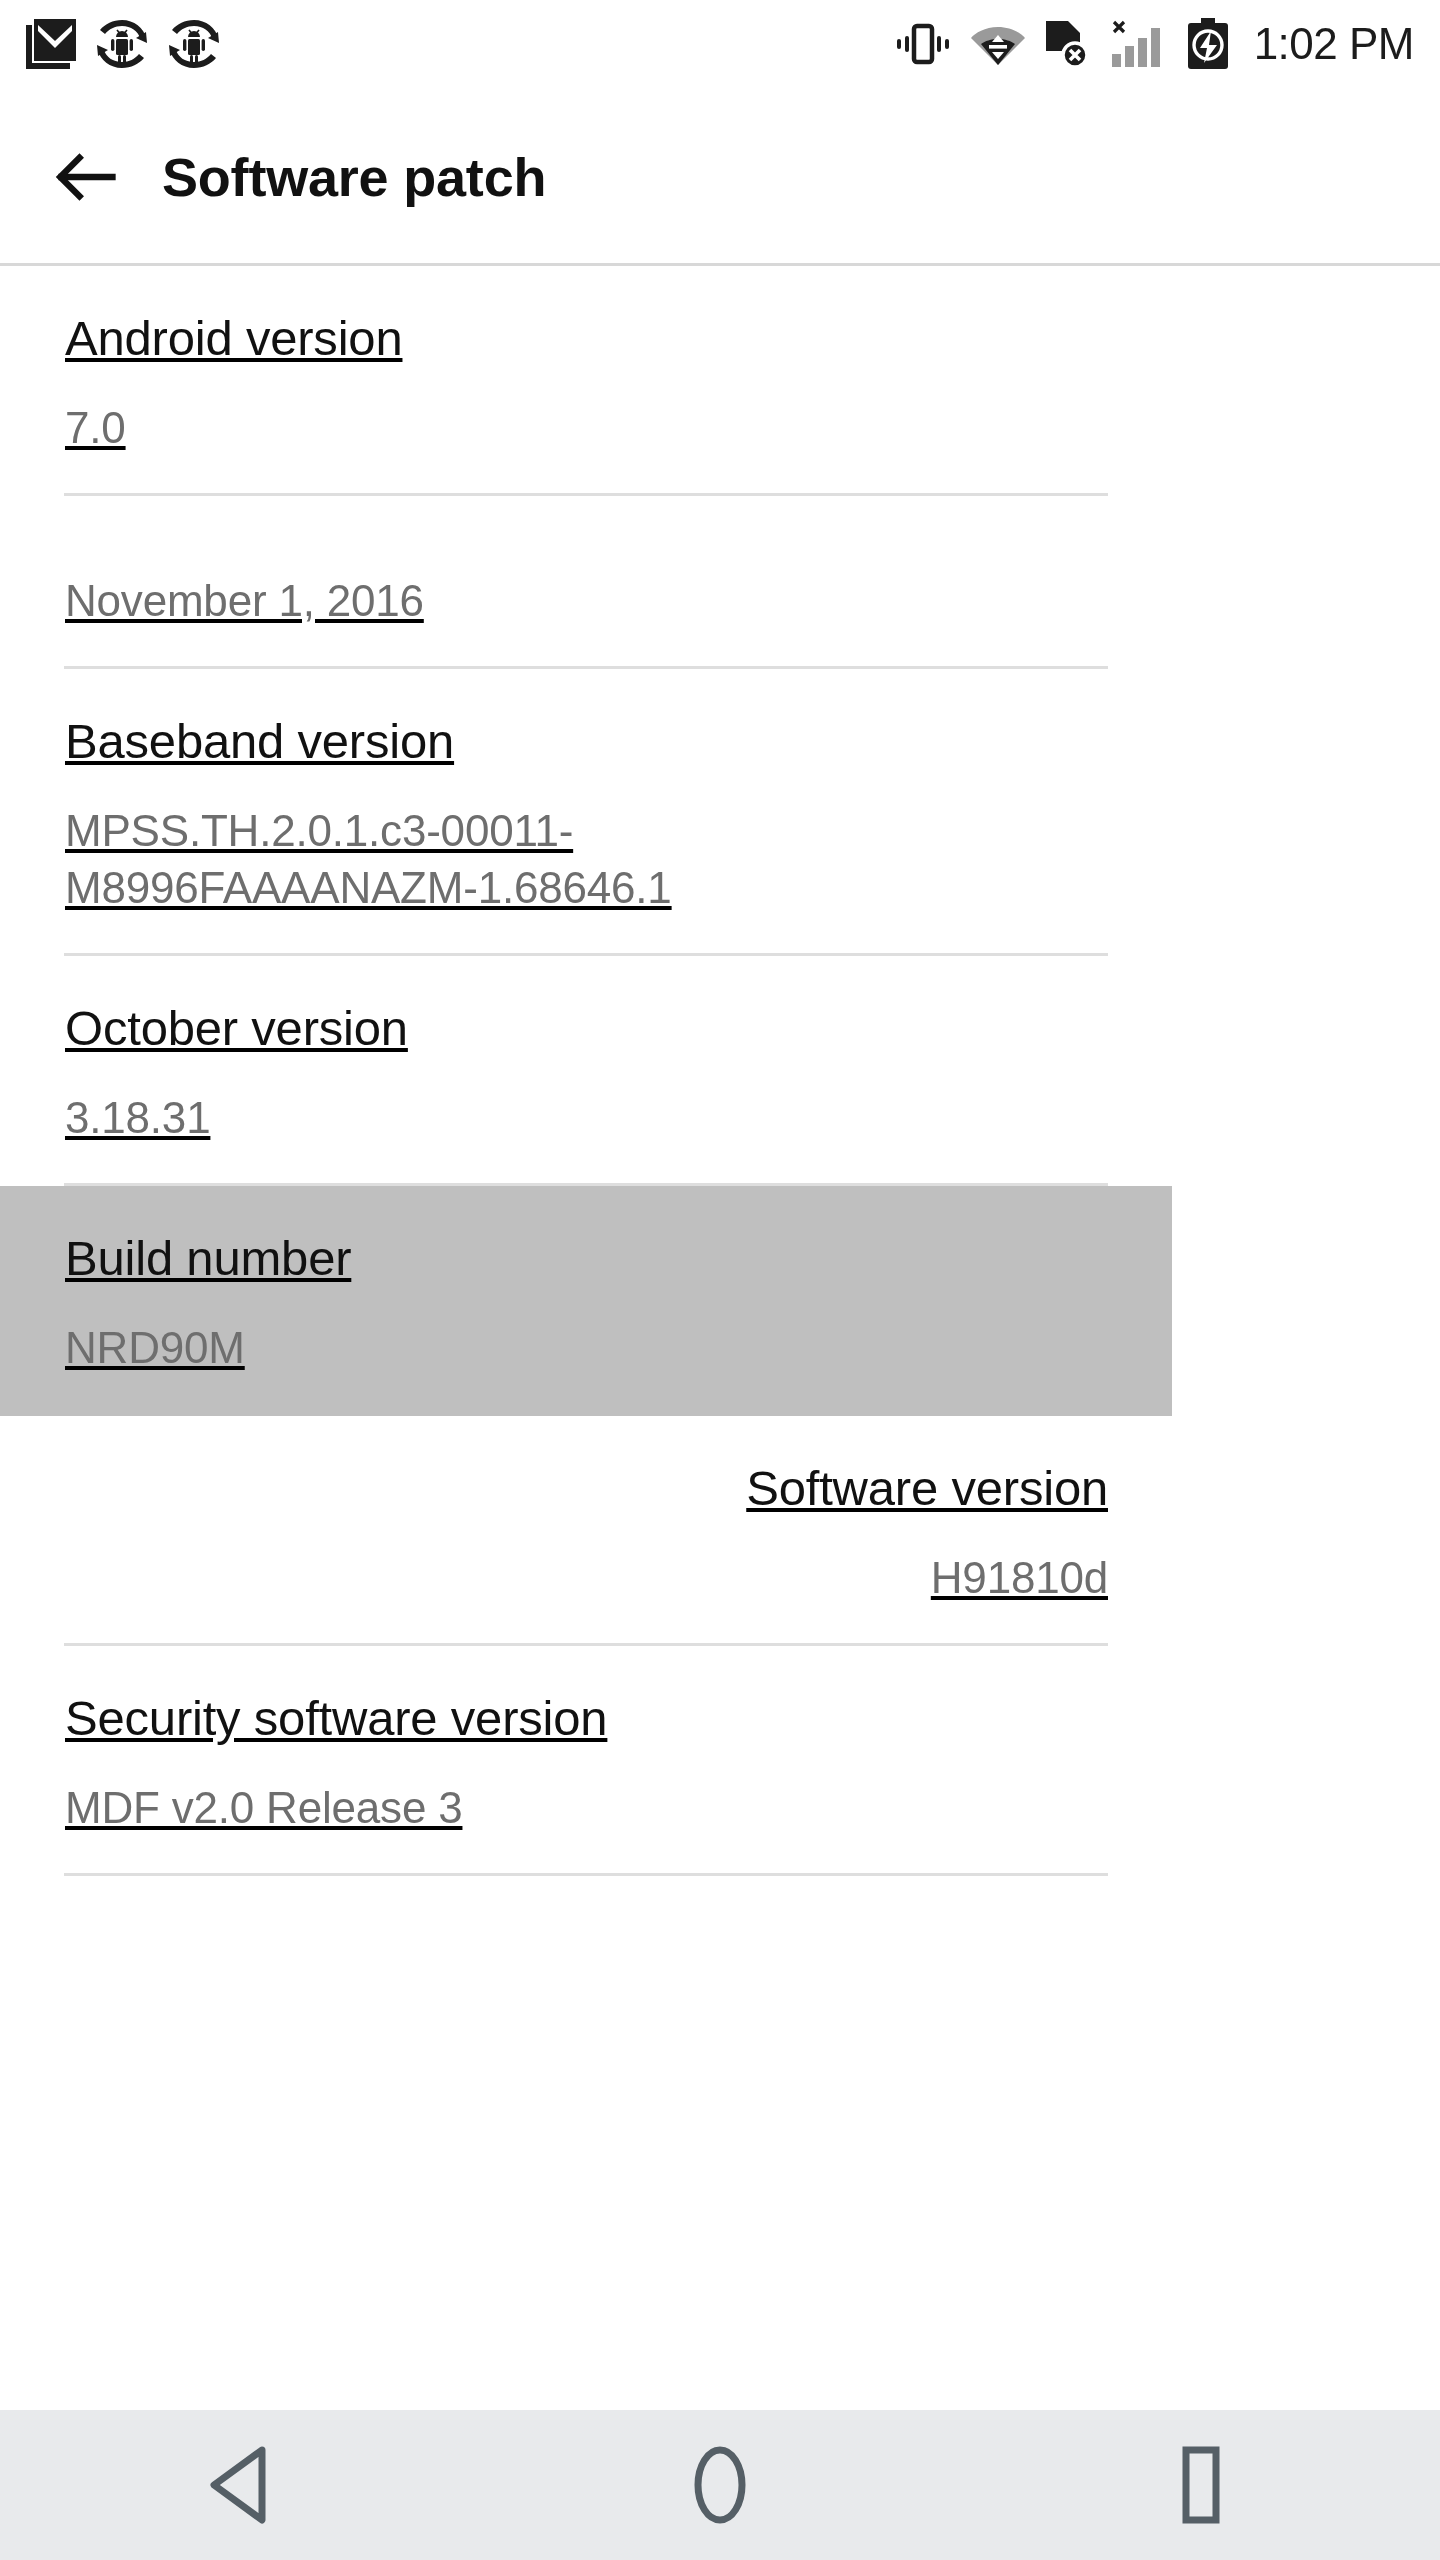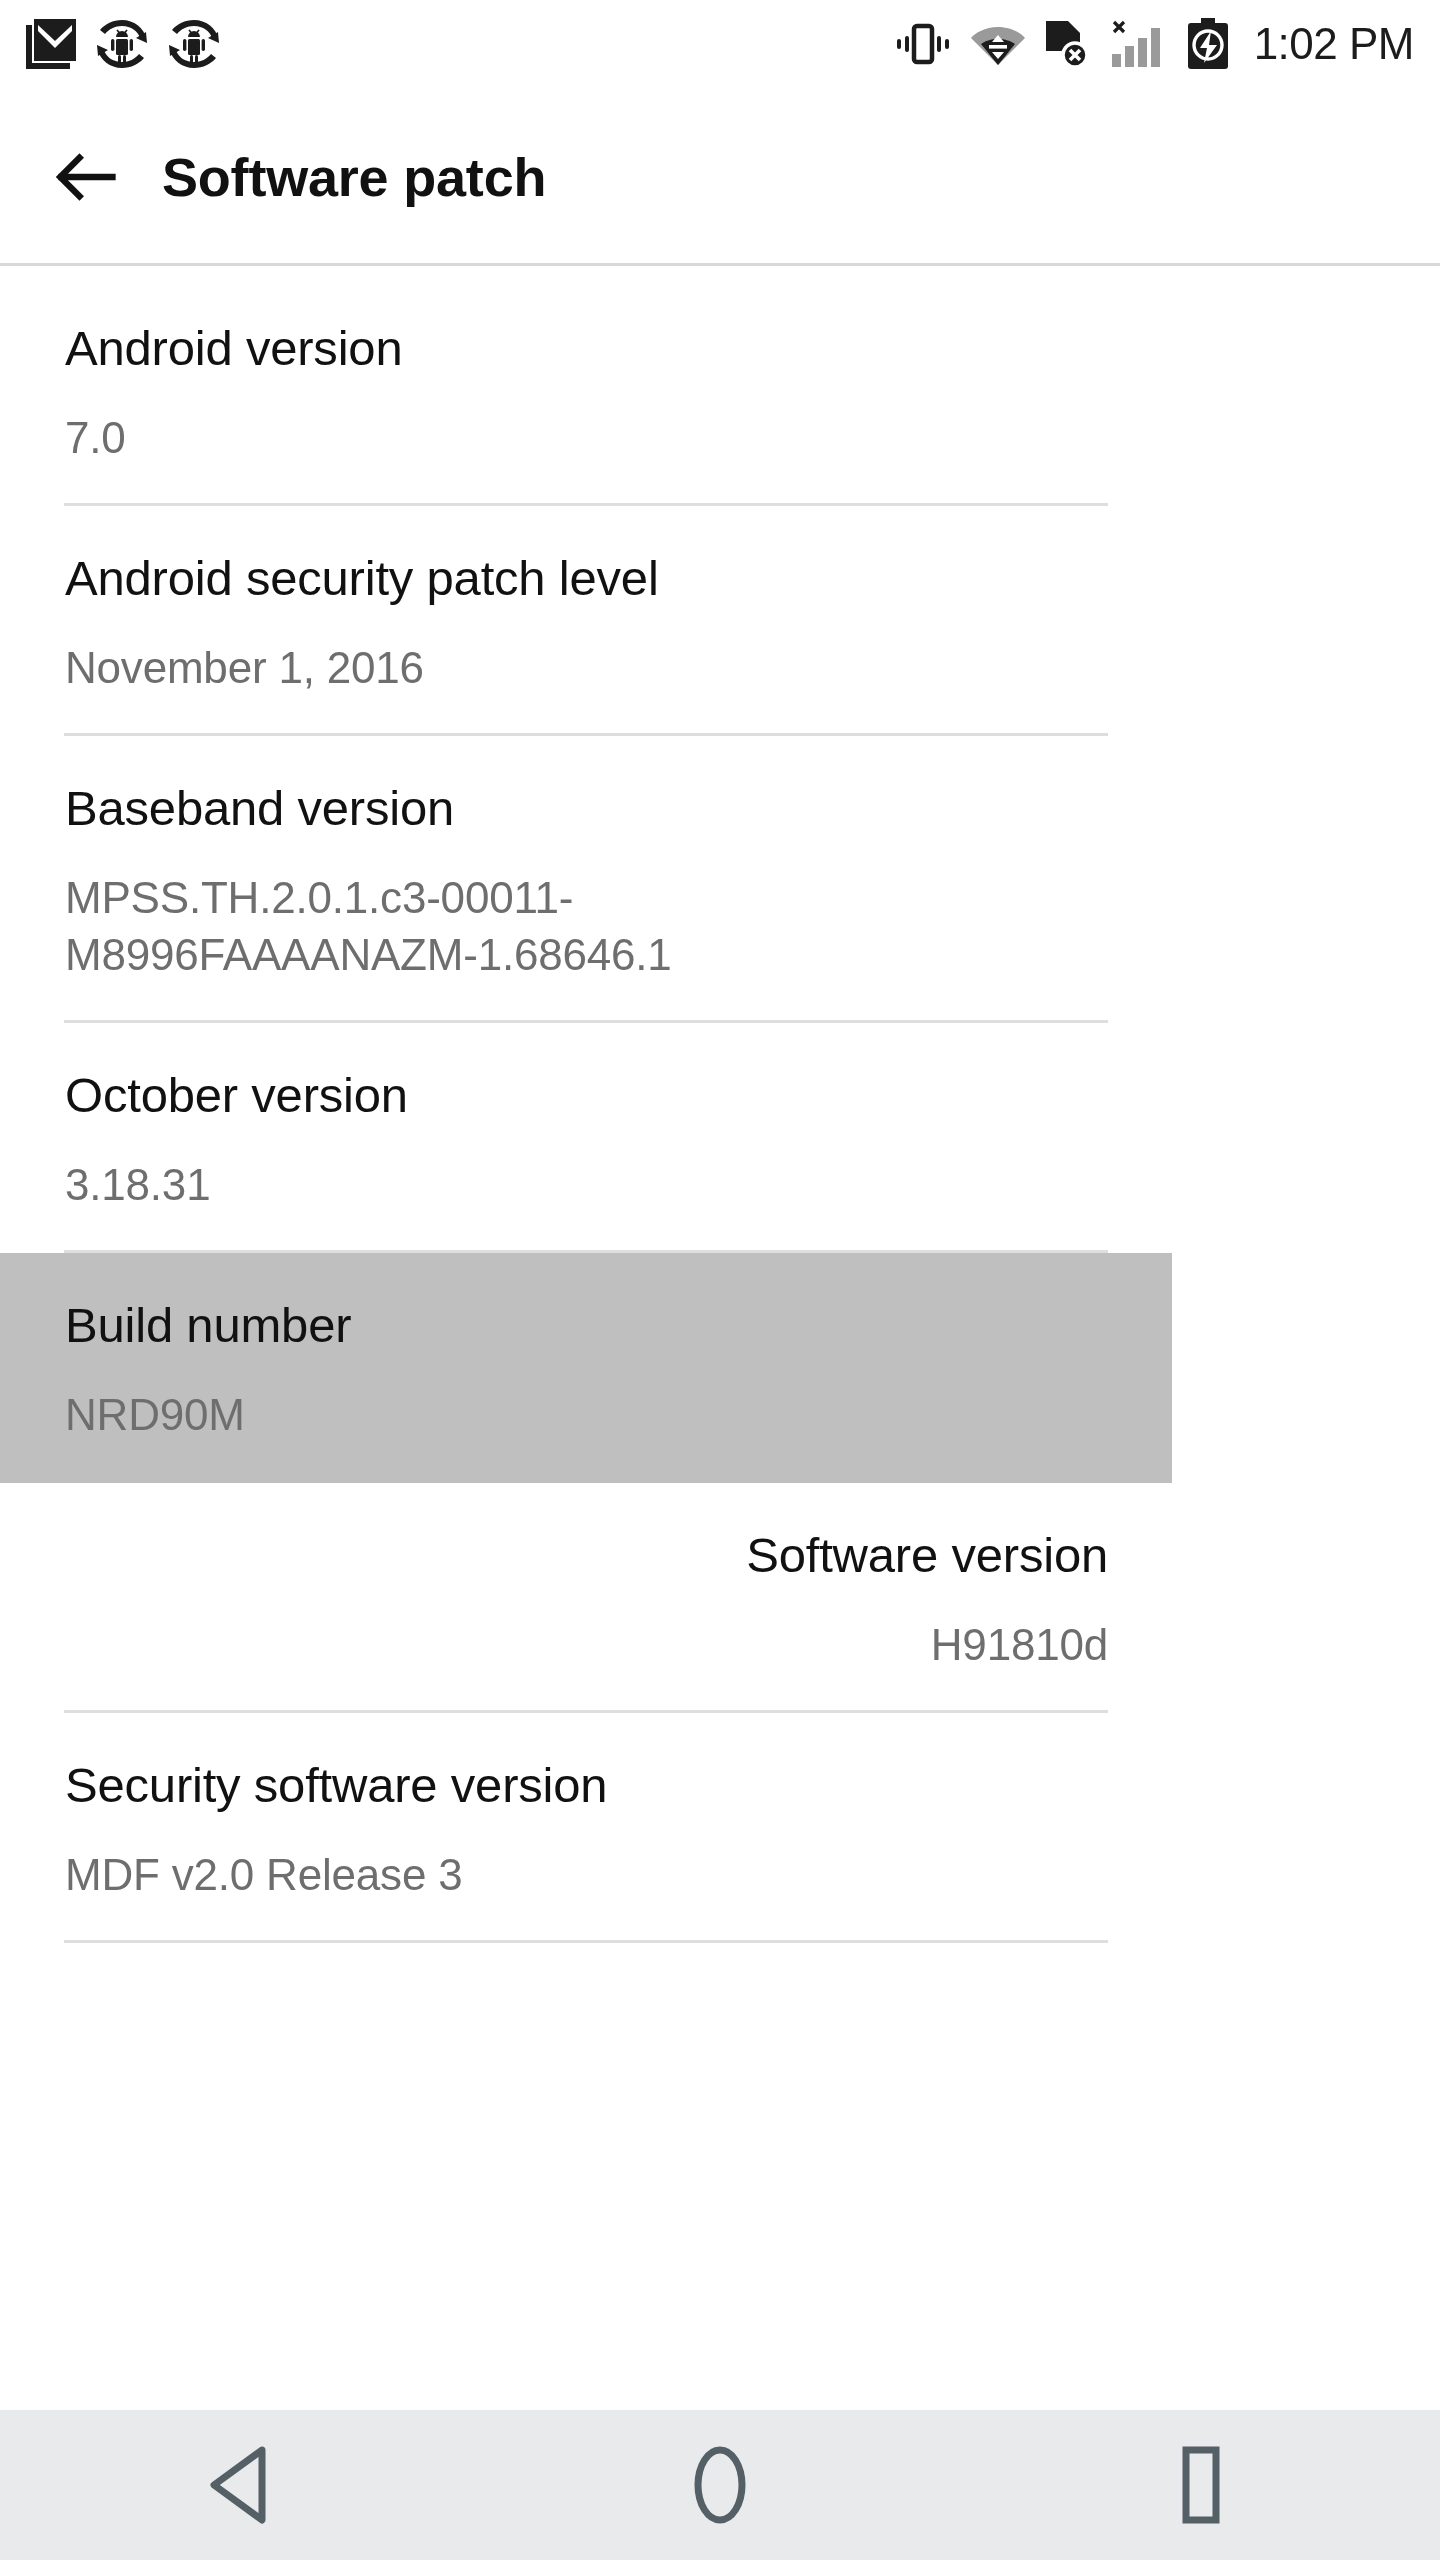--- a/index.html
+++ b/index.html
@@ -38,21 +38,21 @@
     height:3px; background:#d8d8d8;
   }
   .back-arrow { width:66px; height:66px; flex:none; }
   .appbar-title {
     font-size:54px; font-weight:bold; color:#111111;
     margin-left:44px; line-height:1;
     letter-spacing:-0.2px;
   }
 
   
-  .list { position:absolute; top:276px; left:0; width:1172px; }
+  .list { position:absolute; top:266px; left:0; width:1172px;text-decoration:underline; }
   .row { position:relative; background:#ffffff; padding:44px 64px 40px 65px; }
   .row.indent { padding-left:76px;text-align:right; }
   .row.selected { background:#bfbfbf; }
   .row .divider {
     position:absolute; left:64px; right:64px; bottom:0;
     height:3px; background:#dedede;
   }
   .row-title {
     font-size:49px; color:#111111; line-height:1.16;
     letter-spacing:-0.2px;
@@ -168,21 +168,20 @@
 
   <div class="list">
 
     <div class="row">
       <div class="row-title">Android version</div>
       <div class="row-value">7.0</div>
       <div class="divider"></div>
     </div>
 
     <div class="row">
-      <div class="row-title">Android security patch level</div>
       <div class="row-value">November 1, 2016</div>
       <div class="divider"></div>
     </div>
 
     <div class="row">
       <div class="row-title">Baseband version</div>
       <div class="row-value">MPSS.TH.2.0.1.c3-00011-
 M8996FAAAANAZM-1.68646.1</div>
       <div class="divider"></div>
     </div>

